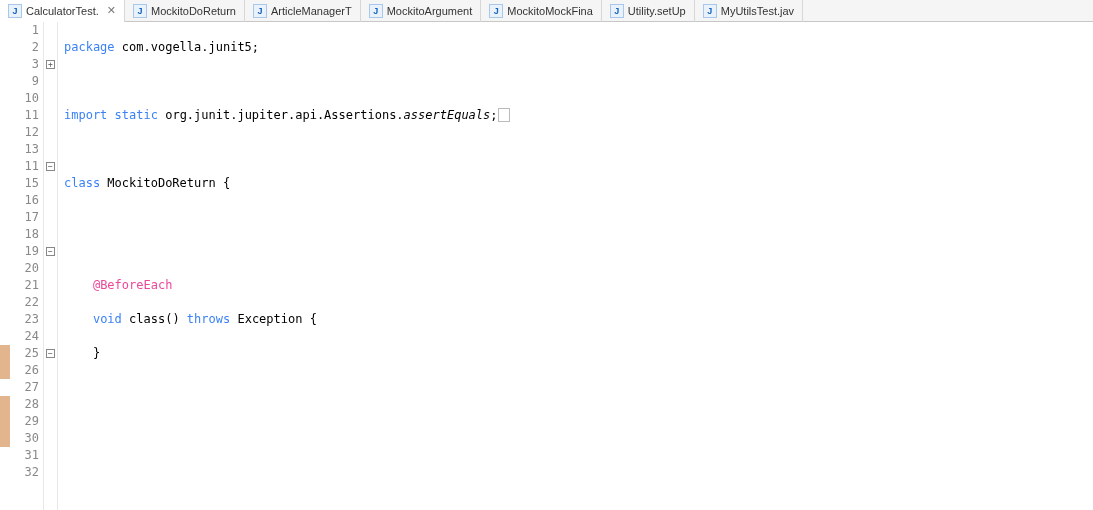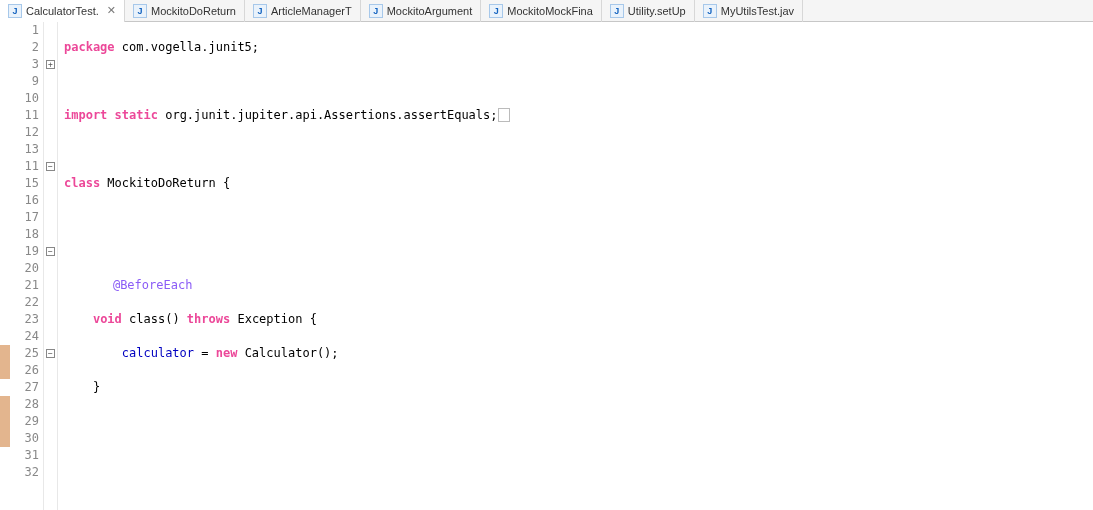--- a/index.html
+++ b/index.html
@@ -89,24 +89,24 @@
     color:#555;
   }
   .code {
     flex:1;
     padding-left:6px;
     position:relative;
     white-space:pre;
     background:#fff;
   }
   .cline { height:17px; }
-  .kw { color:#ec4899; font-weight:bold; }
+  .kw { color:#3b82f6; font-weight:normal; }
   .field { color:#0000c0; }
-  .ann { color:#8b5cf6;margin-left:20px; }
-  .static-i { }
+  .ann { color:#ec4899; }
+  .static-i { font-style:italic; }
   .collapsed-box { border:1px solid #bbb; padding:0 2px; font-size:11px; line-height:12px; display:inline-block; vertical-align:1px; }
 </style>
 </head>
 <body>
 
 <div class="tabbar">
   <div class="tab active">
     <span class="jicon">J</span>
     <span>CalculatorTest.</span>
     <span class="close-x">✕</span>
@@ -240,21 +240,20 @@
   <div class="code">
 <div class="cline"><span class="kw">package</span><span> com.vogella.junit5;</span></div>
 <div class="cline"></div>
 <div class="cline"><span class="kw">import</span> <span class="kw">static</span><span> org.junit.jupiter.api.Assertions.</span><span class="static-i">assertEquals</span><span>;</span><span class="collapsed-box">&nbsp;</span></div>
 <div class="cline"></div>
 <div class="cline"><span class="kw">class</span><span> MockitoDoReturn {</span></div>
 <div class="cline"></div>
 <div class="cline"></div>
 <div class="cline">    <span class="ann">@BeforeEach</span></div>
 <div class="cline">    <span class="kw">void</span><span> class() </span><span class="kw">throws</span><span> Exception {</span></div>
-<div class="cline">        <span class="field">calculator</span><span> = </span><span class="kw">new</span><span> Calculator();</span></div>
 <div class="cline">    <span>}</span></div>
 <div class="cline"></div>
 
 
 
 
 
 
 
 

